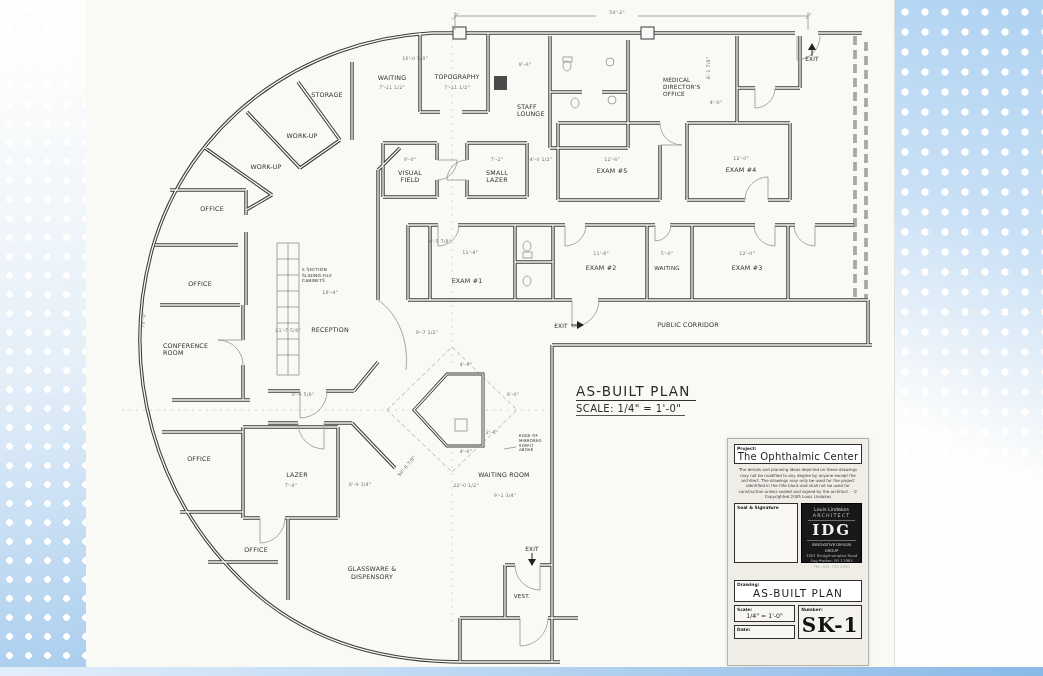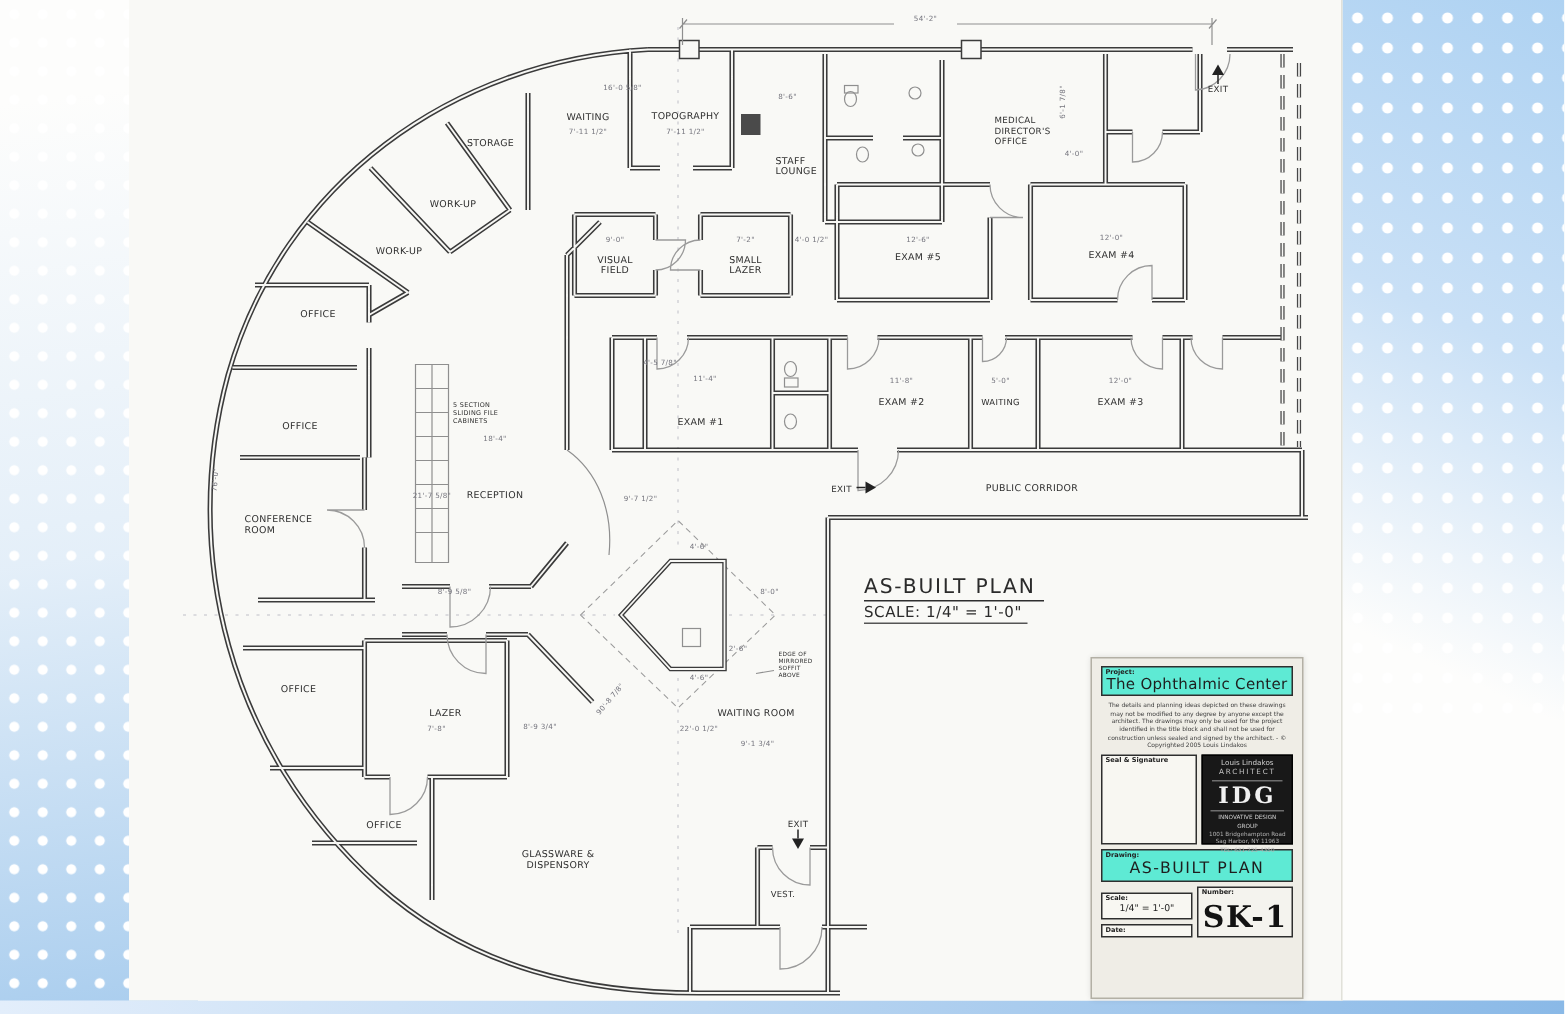--- a/index.html
+++ b/index.html
@@ -35,38 +35,38 @@
   
   .ab-head{position:absolute;left:576px;top:383px;z-index:4;color:#2b2b2b;}
   .ab-title{font-size:13.5px;letter-spacing:1.2px;border-bottom:1.6px solid #2f2f2f;
             padding:0 6px 1px 0;width:fit-content;}
   .ab-scale{font-size:10px;letter-spacing:.4px;border-bottom:1px solid #555;
             margin-top:2px;padding:0 4px 1px 0;width:fit-content;}
   
   .tb{position:absolute;left:727px;top:438px;width:142px;height:228px;z-index:5;
       background:#efede6;border:1px solid #b3b0a5;box-sizing:border-box;padding:5px 6px;
       box-shadow:0 0 4px rgba(0,0,0,.12);}
-  .tb-box{border:1.3px solid #2e2e2e;background:#5eead4;padding:1px 2px;margin-bottom:3px;}
+  .tb-box{border:1.3px solid #2e2e2e;background:#ffffff;padding:1px 2px;margin-bottom:3px;}
   .tb-label{font-size:4.4px;font-weight:bold;color:#222;display:block;line-height:1.2;}
   .tb-project-val{font-size:10px;text-align:center;line-height:1.1;letter-spacing:.2px;color:#1e1e1e;}
   .tb-loc-line{font-size:9.3px;text-align:center;line-height:1.18;color:#1e1e1e;display:block;}
   .tb-disclaimer{font-size:4px;line-height:1.35;color:#3d3d3d;margin:0 1px 3px 1px;text-align:center;}
-  .tb-row{display:flex;gap:3px;margin-bottom:3px;}
+  .tb-row{display:flex;gap:3px;margin-bottom:17px;}
   .tb-seal{flex:1.06;border:1.3px solid #2e2e2e;background:#f8f7f2;height:60px;box-sizing:border-box;padding:1px 2px;}
   .tb-idg{flex:1;background:#181818;color:#c4c4c4;text-align:center;height:60px;box-sizing:border-box;
           padding:3px 2px 2px 2px;border:1.3px solid #000;}
   .idg-name{font-size:4.8px;color:#d2d2d2;line-height:1.3;}
   .idg-arch{font-size:4.8px;letter-spacing:1.2px;line-height:1.3;border-bottom:.5px solid #6d6d6d;
             padding-bottom:1px;margin:0 4px 2px 4px;}
   .idg-logo{font-family:"DejaVu Serif",serif;font-weight:bold;font-size:15px;color:#f0f0f0;
             letter-spacing:2px;line-height:1.05;}
   .idg-firm{font-size:3.8px;color:#cfcfcf;border-top:.5px solid #6d6d6d;margin:1px 3px 0 3px;padding-top:1.5px;line-height:1.4;}
   .idg-line{font-size:3.8px;color:#b2b2b2;line-height:1.4;display:block;}
   .tb-drawing-val{font-size:10.5px;text-align:center;letter-spacing:1px;color:#1e1e1e;line-height:1.2;}
-  .tb-bottom{display:flex;gap:3px;align-items:flex-end;}
+  .tb-bottom{display:flex;gap:3px;}
   .tb-col{flex:1.06;display:flex;flex-direction:column;gap:3px;}
   .tb-scale-box{border:1.3px solid #2e2e2e;background:#f8f7f2;padding:1px 2px;}
   .tb-scale-val{font-size:6.2px;text-align:center;color:#1e1e1e;line-height:1.4;}
   .tb-date-box{border:1.3px solid #2e2e2e;background:#f8f7f2;padding:1px 2px;flex:1;}
   .tb-number{flex:1;border:1.3px solid #2e2e2e;background:#f4f3ee;padding:1px 2px;position:relative;}
   .tb-sk{font-family:"DejaVu Serif",serif;font-weight:bold;font-size:20px;text-align:center;
          letter-spacing:1px;color:#121212;margin-top:1px;}
 </style>
 </head>
 <body>

